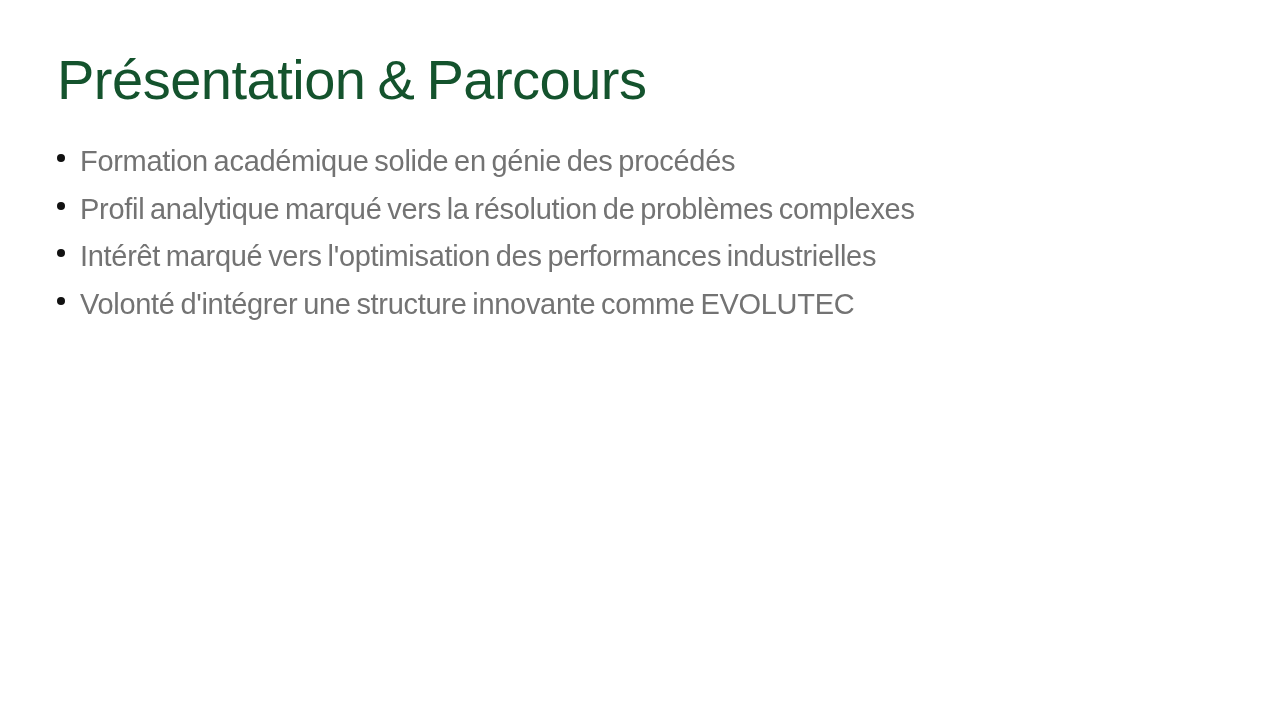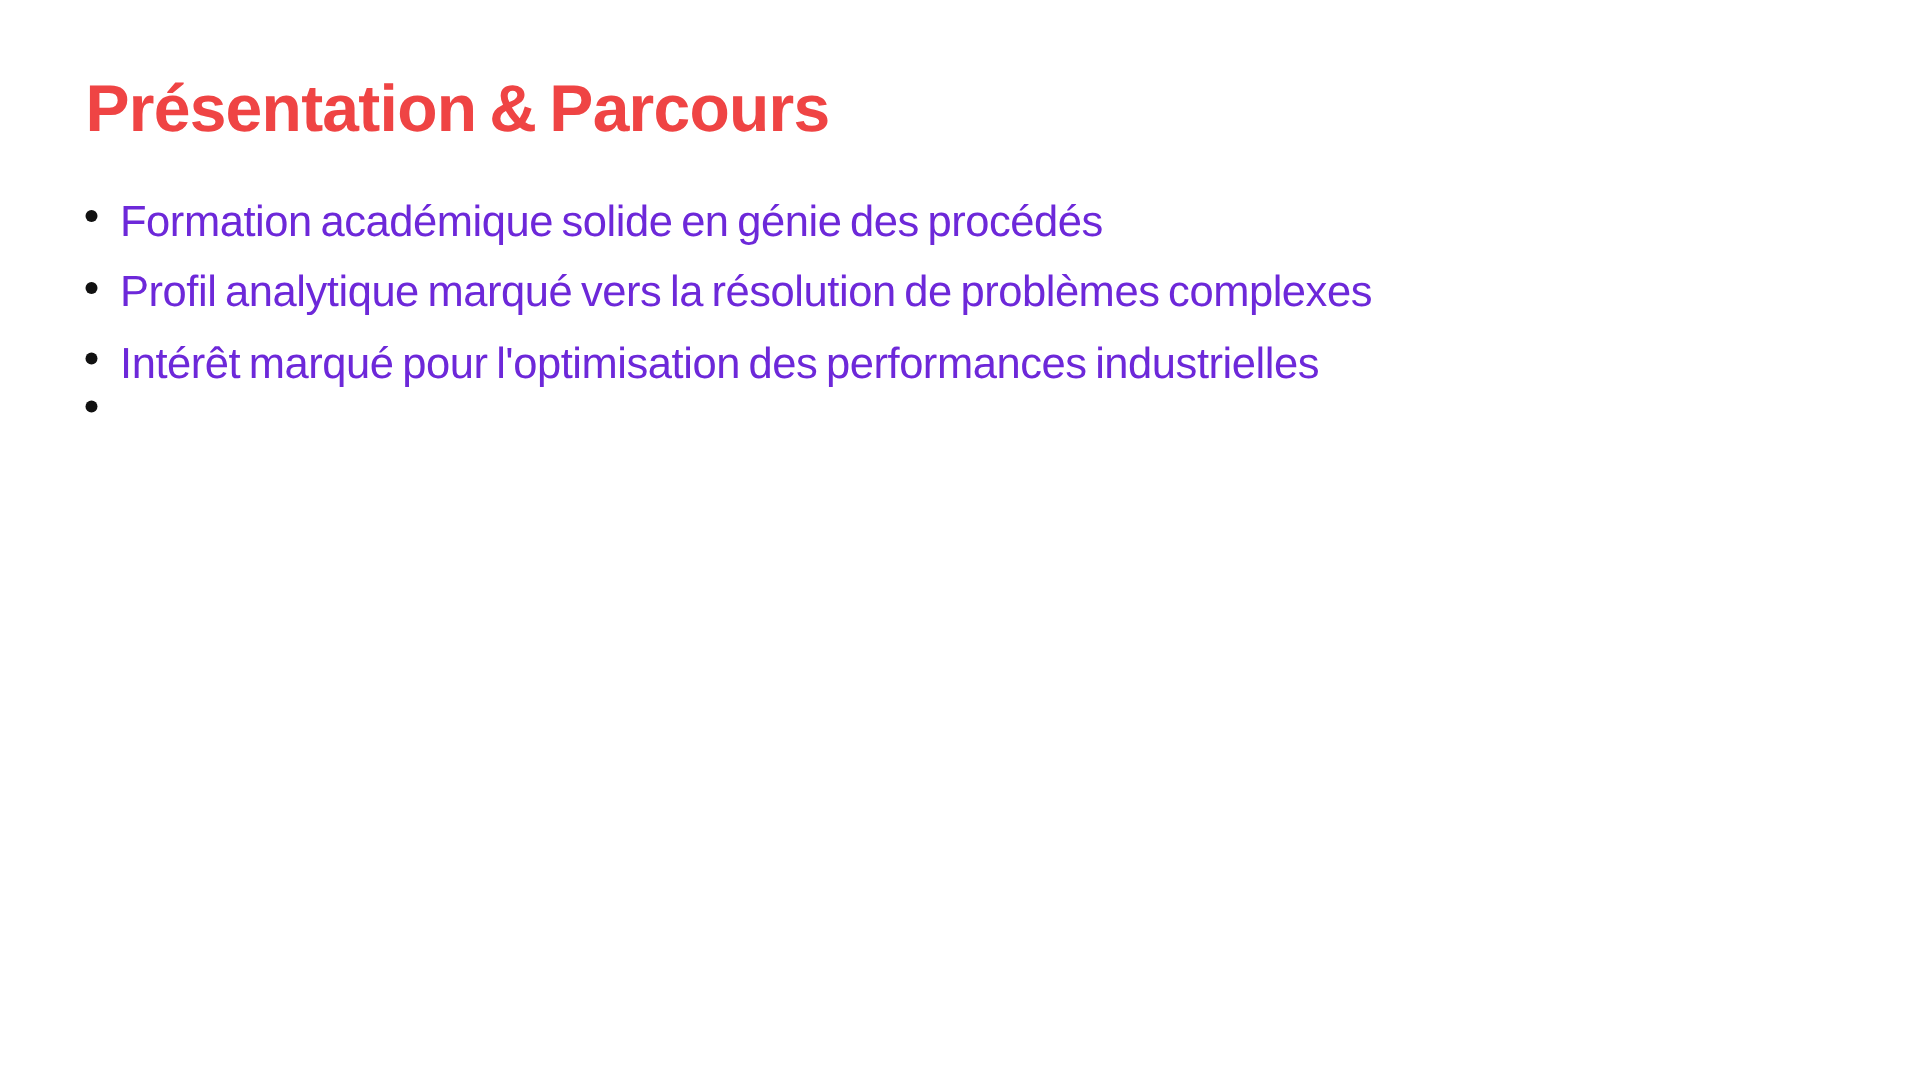--- a/index.html
+++ b/index.html
@@ -17,41 +17,41 @@
   .slide {
     position: relative;
     width: 1280px;
     height: 720px;
     background: #ffffff;
     box-sizing: border-box;
     padding: 48px 60px 0 57px;
   }
   .slide-title {
     margin: 0 0 26px 0;
-    font-size: 44px;
-    font-weight: 700;
+    font-size: 56px;
+    font-weight: 400;
     line-height: 1.15;
     letter-spacing: -0.5px;
     word-spacing: -3px;
-    color: #ef4444;
+    color: #14532d;
   }
   .bullet-list {
     list-style: none;
     margin: 0;
     padding: 0;
   }
   .bullet-item {
     display: flex;
     align-items: baseline;
     font-size: 29px;
     font-weight: 400;
     line-height: 47.5px;
     letter-spacing: -0.3px;
     word-spacing: -2px;
-    color: #6d28d9;
+    color: #737373;
     white-space: nowrap;
   }
   .bullet-dot {
     flex: 0 0 auto;
     width: 8px;
     height: 8px;
     border-radius: 50%;
     background: #111111;
     margin-right: 15px;
     position: relative;
@@ -70,19 +70,20 @@
     <li class="bullet-item">
       <span class="bullet-dot"></span>
       <span>Formation académique solide en génie des procédés</span>
     </li>
     <li class="bullet-item">
       <span class="bullet-dot"></span>
       <span>Profil analytique marqué vers la résolution de problèmes complexes</span>
     </li>
     <li class="bullet-item">
       <span class="bullet-dot"></span>
-      <span>Intérêt marqué pour l'optimisation des performances industrielles</span>
+      <span>Intérêt marqué vers l'optimisation des performances industrielles</span>
     </li>
     <li class="bullet-item">
       <span class="bullet-dot"></span>
+      <span>Volonté d'intégrer une structure innovante comme EVOLUTEC</span>
     </li>
   </ul>
 </div>
 
 </body></html>

